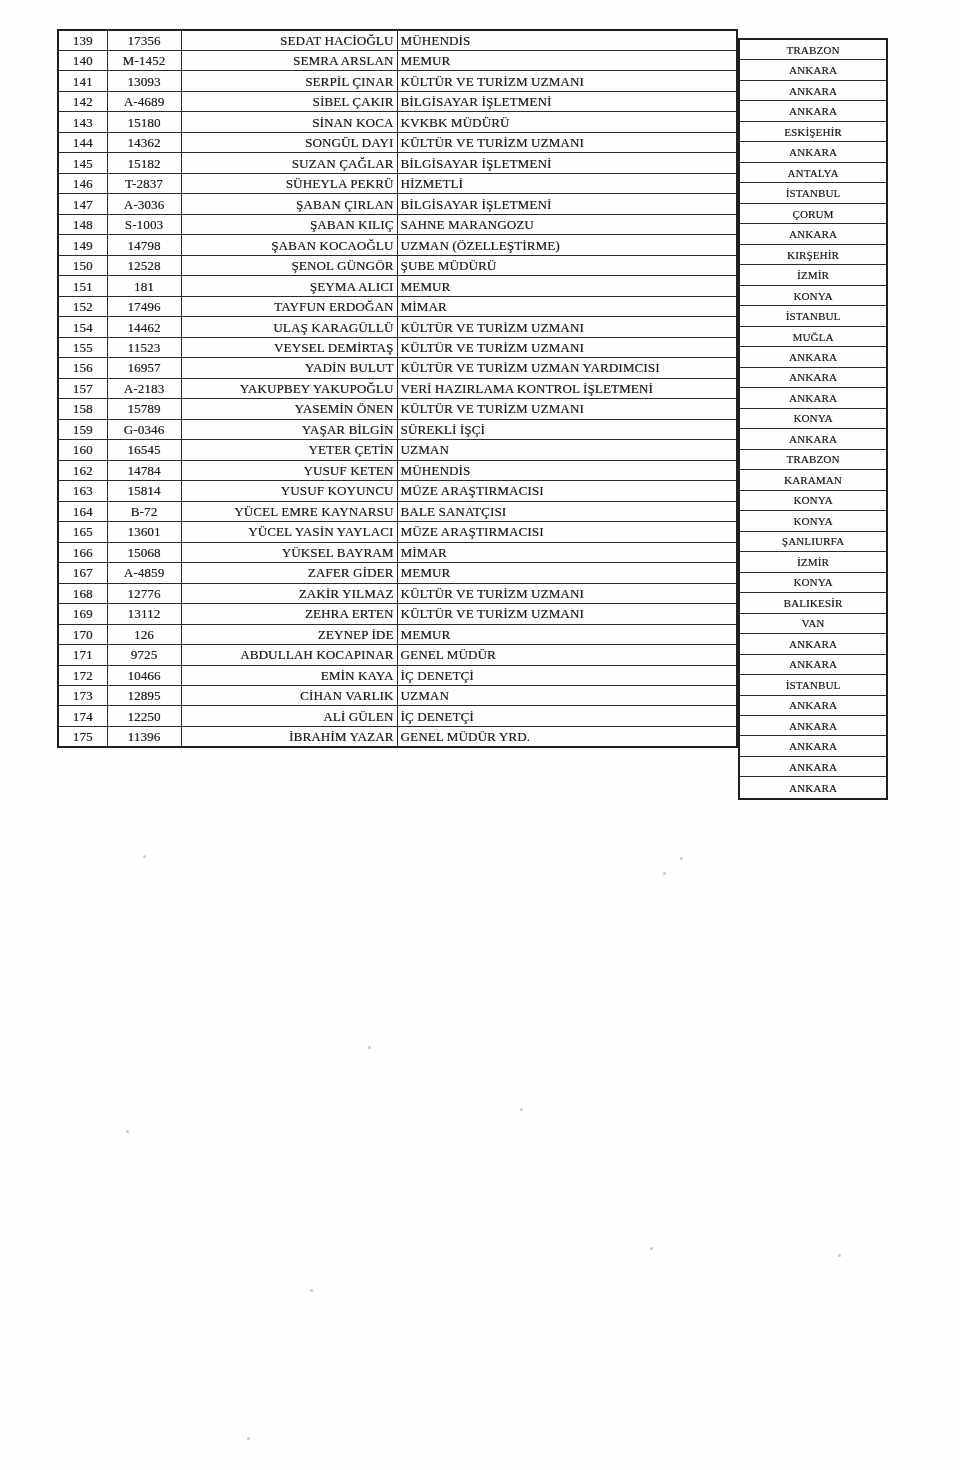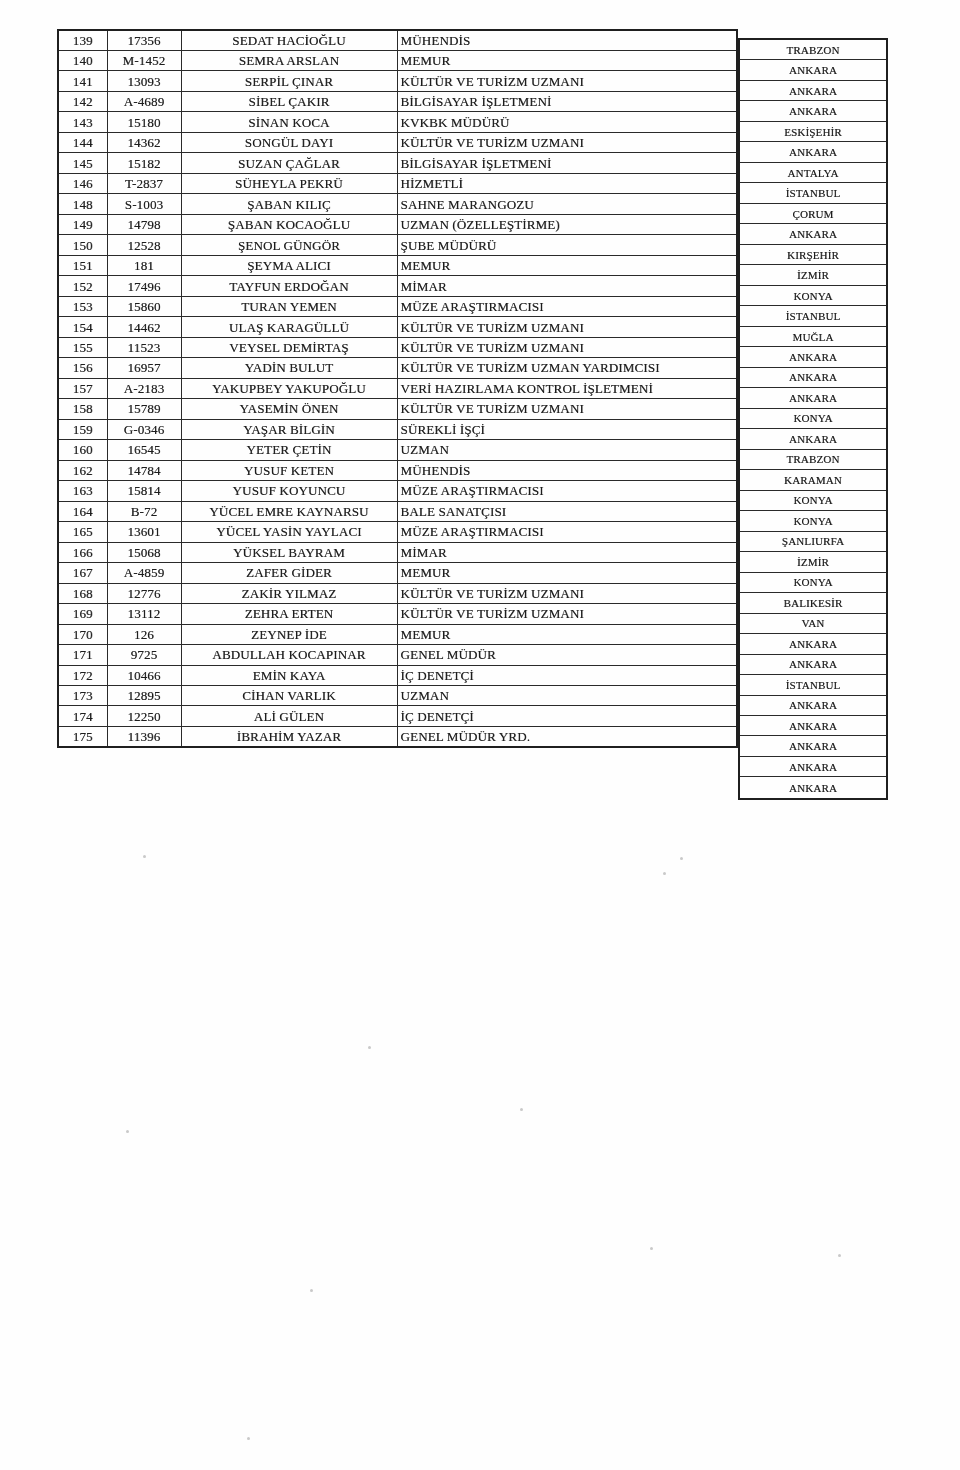--- a/index.html
+++ b/index.html
@@ -30,21 +30,21 @@
     font-size: 13px;
     line-height: 1;
     padding: 0 3px;
     white-space: nowrap;
     overflow: hidden;
     letter-spacing: 0.15px;
     text-shadow: 0.35px 0.35px 0 rgba(25,25,25,0.55);
   }
   td.col-no   { text-align: center; }
   td.col-id   { text-align: center; }
-  td.col-name { text-align: center; padding-left: 5px; }
+  td.col-name { text-align: right; padding-left: 5px; }
   td.col-title{ text-align: left; padding-left: 5px; margin-top: 20px; }
   
   .city-col {
     position: absolute;
     left: 738px; top: 38px;
     width: 150px;
     border: 2px solid #1f1f1f;
     background: transparent;
   }
   .city-cell {
@@ -123,20 +123,26 @@
           <td class="col-name">SUZAN ÇAĞLAR</td>
           <td class="col-title">BİLGİSAYAR İŞLETMENİ</td>
         </tr>
         <tr>
           <td class="col-no">146</td>
           <td class="col-id">T-2837</td>
           <td class="col-name">SÜHEYLA PEKRÜ</td>
           <td class="col-title">HİZMETLİ</td>
         </tr>
         <tr>
+          <td class="col-no">147</td>
+          <td class="col-id">A-3036</td>
+          <td class="col-name">ŞABAN ÇIRLAN</td>
+          <td class="col-title">BİLGİSAYAR İŞLETMENİ</td>
+        </tr>
+        <tr>
           <td class="col-no">148</td>
           <td class="col-id">S-1003</td>
           <td class="col-name">ŞABAN KILIÇ</td>
           <td class="col-title">SAHNE MARANGOZU</td>
         </tr>
         <tr>
           <td class="col-no">149</td>
           <td class="col-id">14798</td>
           <td class="col-name">ŞABAN KOCAOĞLU</td>
           <td class="col-title">UZMAN (ÖZELLEŞTİRME)</td>
@@ -151,26 +157,20 @@
           <td class="col-no">151</td>
           <td class="col-id">181</td>
           <td class="col-name">ŞEYMA ALICI</td>
           <td class="col-title">MEMUR</td>
         </tr>
         <tr>
           <td class="col-no">152</td>
           <td class="col-id">17496</td>
           <td class="col-name">TAYFUN ERDOĞAN</td>
           <td class="col-title">MİMAR</td>
-        </tr>
-        <tr>
-          <td class="col-no">153</td>
-          <td class="col-id">15860</td>
-          <td class="col-name">TURAN YEMEN</td>
-          <td class="col-title">MÜZE ARAŞTIRMACISI</td>
         </tr>
         <tr>
           <td class="col-no">154</td>
           <td class="col-id">14462</td>
           <td class="col-name">ULAŞ KARAGÜLLÜ</td>
           <td class="col-title">KÜLTÜR VE TURİZM UZMANI</td>
         </tr>
         <tr>
           <td class="col-no">155</td>
           <td class="col-id">11523</td>

